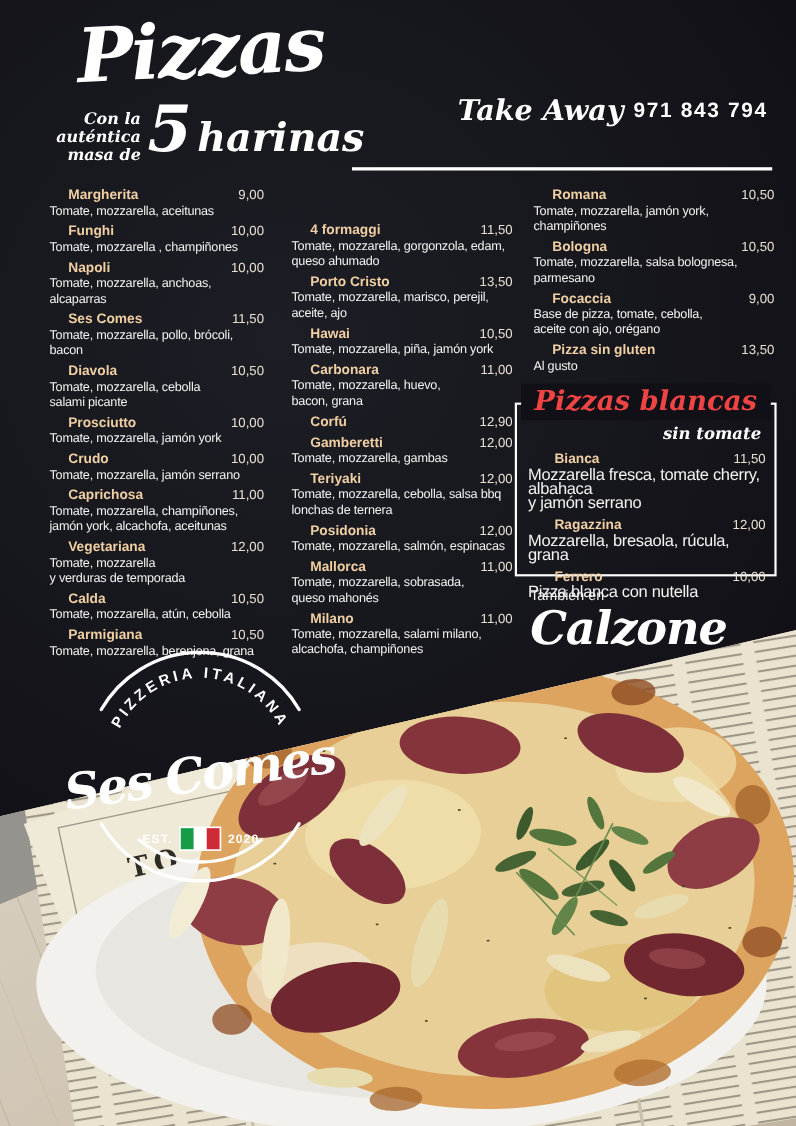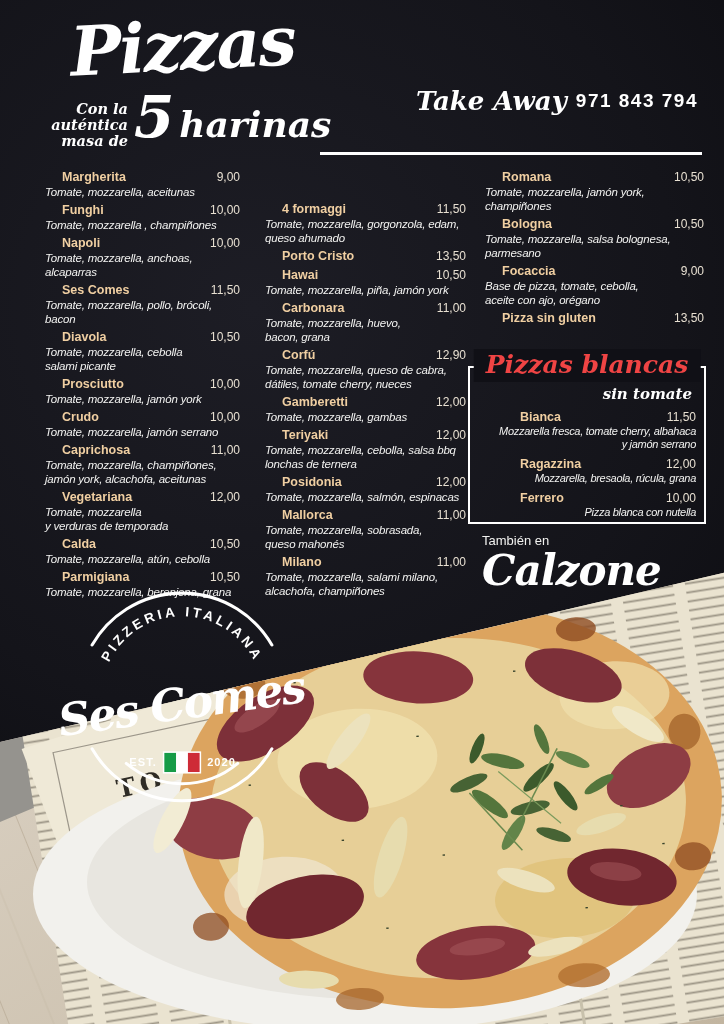--- a/index.html
+++ b/index.html
@@ -23,29 +23,29 @@
 
   
   .menu-col{position:absolute;top:170px;}
   .col-0{left:38px;width:202px;}
   .col-1{left:258px;width:208px;margin-top:32px;}
   .col-2{left:478px;width:226px;}
   .item{margin-bottom:4px;}
   .item-head{display:flex;justify-content:space-between;align-items:center;padding-left:24px;}
   .item-name{color:#f0cfa2;font-weight:700;font-size:12.5px;line-height:15px;}
   .item-price{color:#e8e0d2;font-size:12px;line-height:15px;}
-  .item-desc{color:#f2f2f0;font-size:11.5px;line-height:14px;padding-left:7px;white-space:pre-line;letter-spacing:-0.2px;font-style:italic;}
+  .item-desc{color:#f2f2f0;font-size:11.5px;line-height:14px;padding-left:7px;white-space:pre-line;letter-spacing:-0.2px;}
 
   
   .blancas{position:absolute;left:468px;top:366px;width:238px;height:158px;border:2px solid #fff;box-sizing:border-box;}
   .blancas-title{position:absolute;top:-19px;left:50%;transform:translateX(-50%);background:#101016;padding:0 12px;font-size:25px;line-height:1.3;color:#ef4444;white-space:nowrap;}
   .blancas-sub{position:absolute;top:17px;right:12px;font-size:15px;color:#fff;}
-  .blancas-items{position:absolute;left:10px;right:8px;top:42px;margin-left:16px;}
+  .blancas-items{position:absolute;left:10px;right:8px;top:42px;}
   .blancas .item{margin-bottom:6px;}
-  .blancas .item-desc{padding-left:0;font-size:11px;line-height:13px;letter-spacing:-0.3px;text-align:right;}
+  .blancas .item-desc{padding-left:0;font-size:15px;line-height:13px;letter-spacing:-0.3px;}
 
   
   .calzone-block{position:absolute;left:482px;top:533px;z-index:4;}
   .calzone-prefix{font-size:13px;color:#f2f2f0;}
   .calzone-row{display:flex;align-items:center;gap:22px;}
   .calzone-title{font-size:42px;line-height:1.1;letter-spacing:-1px;}
   .calzone-price{font-size:14px;color:#ece7dd;margin-top:10px;margin-left:44px;}
 
   
   .photo{position:absolute;left:0;top:554px;width:724px;height:470px;z-index:1;
@@ -174,20 +174,22 @@
         </div>
         <div class="item-desc">Tomate, mozzarella, gorgonzola, edam,
 queso ahumado</div>
       </div>
 
       <div class="item">
         <div class="item-head">
           <span class="item-name">Porto Cristo</span>
           <span class="item-price">13,50</span>
         </div>
+        <div class="item-desc">Tomate, mozzarella, marisco, perejil,
+aceite, ajo</div>
       </div>
 
       <div class="item">
         <div class="item-head">
           <span class="item-name">Hawai</span>
           <span class="item-price">10,50</span>
         </div>
         <div class="item-desc">Tomate, mozzarella, piña, jamón york</div>
       </div>
 
@@ -198,22 +200,20 @@
         </div>
         <div class="item-desc">Tomate, mozzarella, huevo,
 bacon, grana</div>
       </div>
 
       <div class="item">
         <div class="item-head">
           <span class="item-name">Corfú</span>
           <span class="item-price">12,90</span>
         </div>
-        <div class="item-desc">Tomate, mozzarella, queso de cabra,
-dátiles, tomate cherry, nueces</div>
       </div>
 
       <div class="item">
         <div class="item-head">
           <span class="item-name">Gamberetti</span>
           <span class="item-price">12,00</span>
         </div>
         <div class="item-desc">Tomate, mozzarella, gambas</div>
       </div>
 
@@ -280,20 +280,21 @@
         </div>
         <div class="item-desc">Base de pizza, tomate, cebolla,
 aceite con ajo, orégano</div>
       </div>
 
       <div class="item">
         <div class="item-head">
           <span class="item-name">Pizza sin gluten</span>
           <span class="item-price">13,50</span>
         </div>
+        <div class="item-desc">Al gusto</div>
       </div>
     </div>
 
   <div class="blancas">
     <div class="blancas-title script">Pizzas blancas</div>
     <div class="blancas-sub script">sin tomate</div>
     <div class="blancas-items">
 
         <div class="item">
           <div class="item-head">

